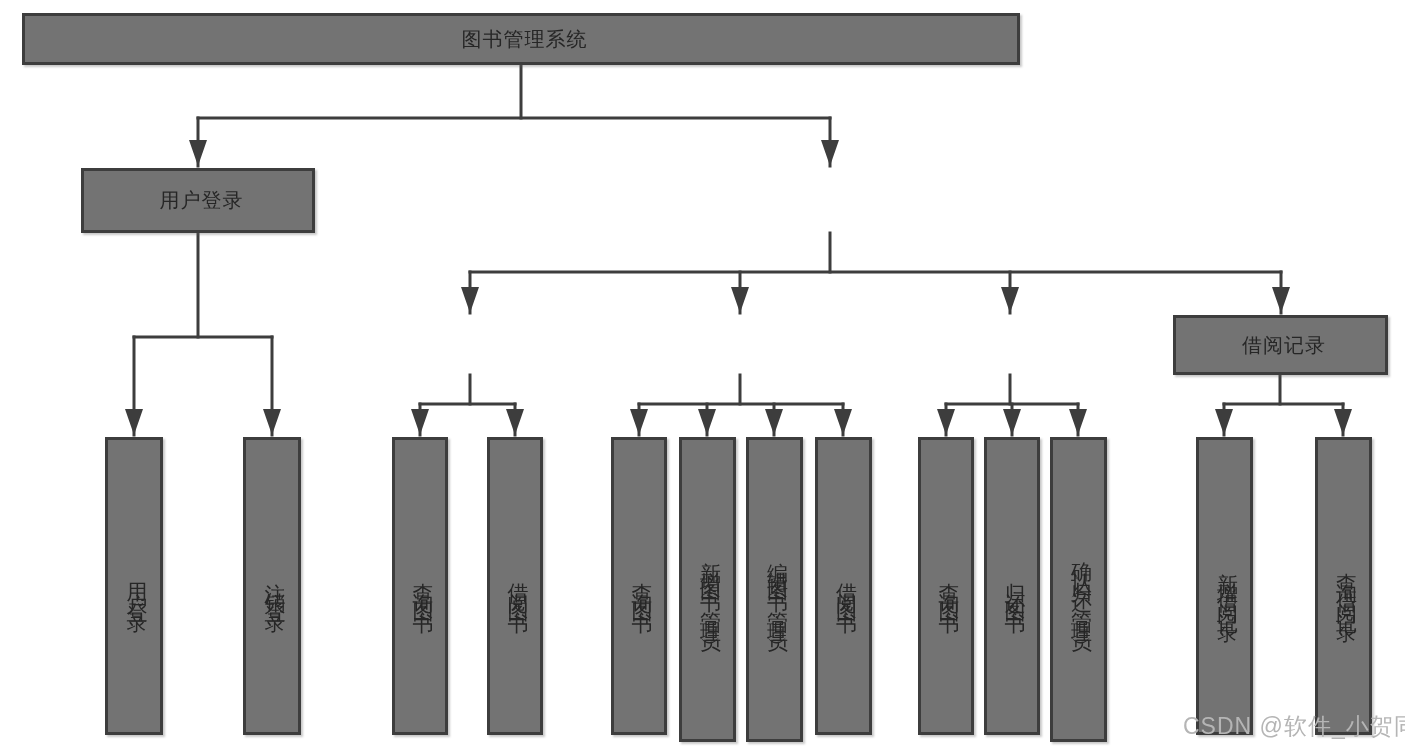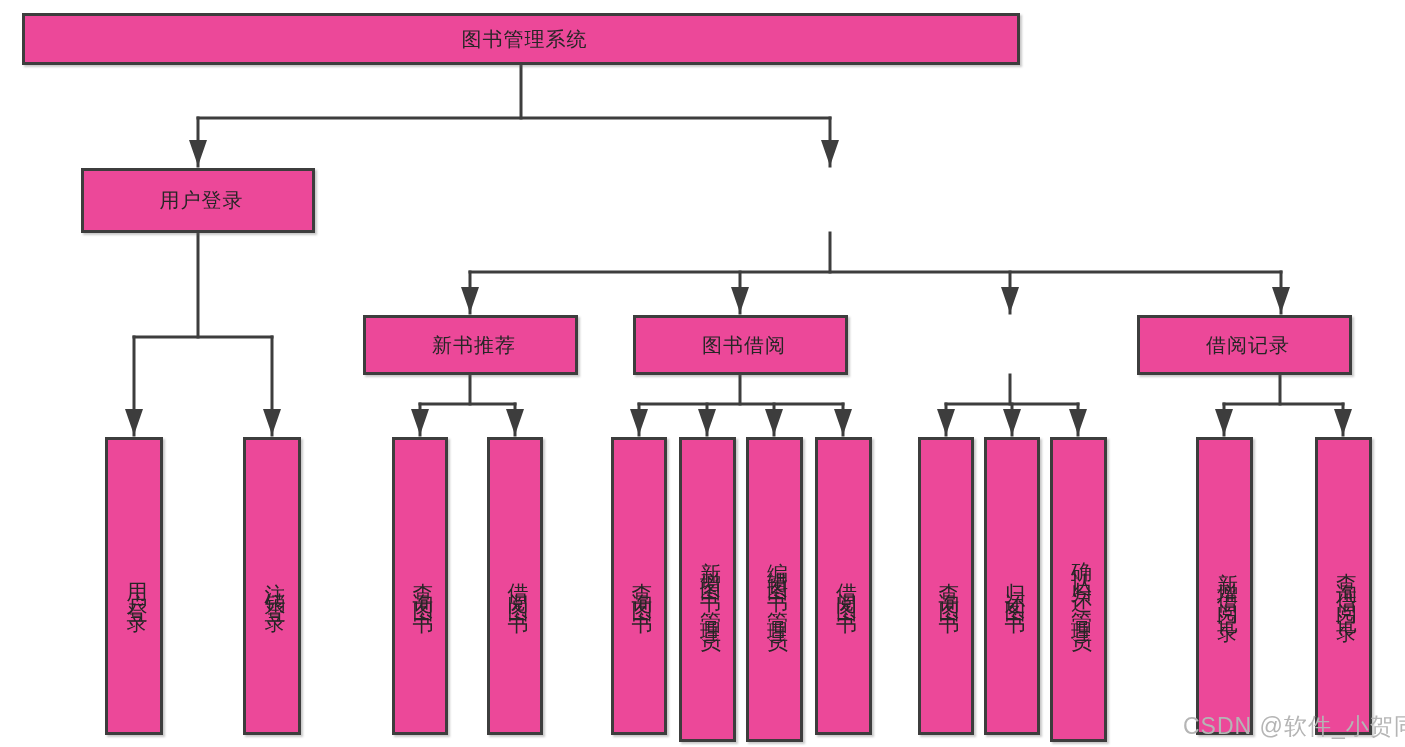--- a/index.html
+++ b/index.html
@@ -17,21 +17,21 @@
   }
   .connectors {
     position: absolute;
     left: 0;
     top: 0;
     z-index: 1;
   }
   .node {
     position: absolute;
     box-sizing: border-box;
-    background: #ec4899;
+    background: #737373;
     border: 3px solid #3d3d3d;
     box-shadow: 2px 2px 2px rgba(100,100,100,0.35);
     display: flex;
     align-items: center;
     justify-content: center;
     z-index: 2;
     color: #262626;
     padding-left: 7px;
   }
   .node .lbl {
@@ -113,27 +113,21 @@
   </svg>
 
   <div class="node" style="left:22px;top:13px;width:998px;height:52px">
     <span class="lbl">图书管理系统</span>
   </div>
 
   <div class="node" style="left:81px;top:168px;width:234px;height:65px">
     <span class="lbl">用户登录</span>
   </div>
 
-  <div class="node" style="left:363px;top:315px;width:215px;height:60px">
-    <span class="lbl">新书推荐</span>
-  </div>
-  <div class="node" style="left:633px;top:315px;width:215px;height:60px">
-    <span class="lbl">图书借阅</span>
-  </div>
-  <div class="node" style="left:1137px;top:315px;width:215px;height:60px">
+  <div class="node" style="left:1173px;top:315px;width:215px;height:60px">
     <span class="lbl">借阅记录</span>
   </div>
 
   <div class="node vnode" style="left:105px;top:437px;width:58px;height:298px">
     <span class="lbl">用户登录</span>
   </div>
   <div class="node vnode" style="left:243px;top:437px;width:58px;height:298px">
     <span class="lbl">注销登录</span>
   </div>
 

